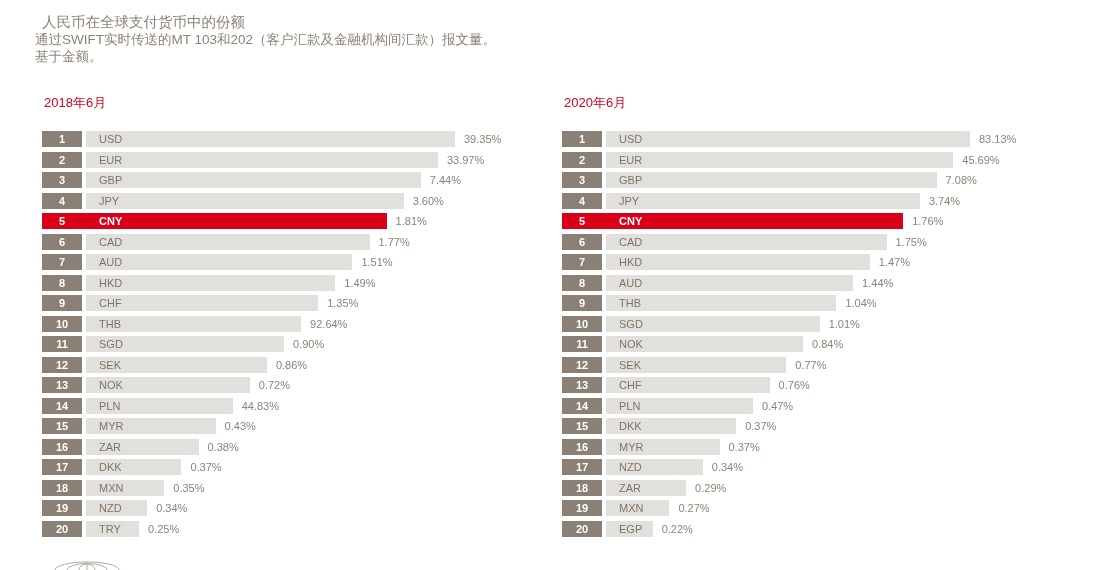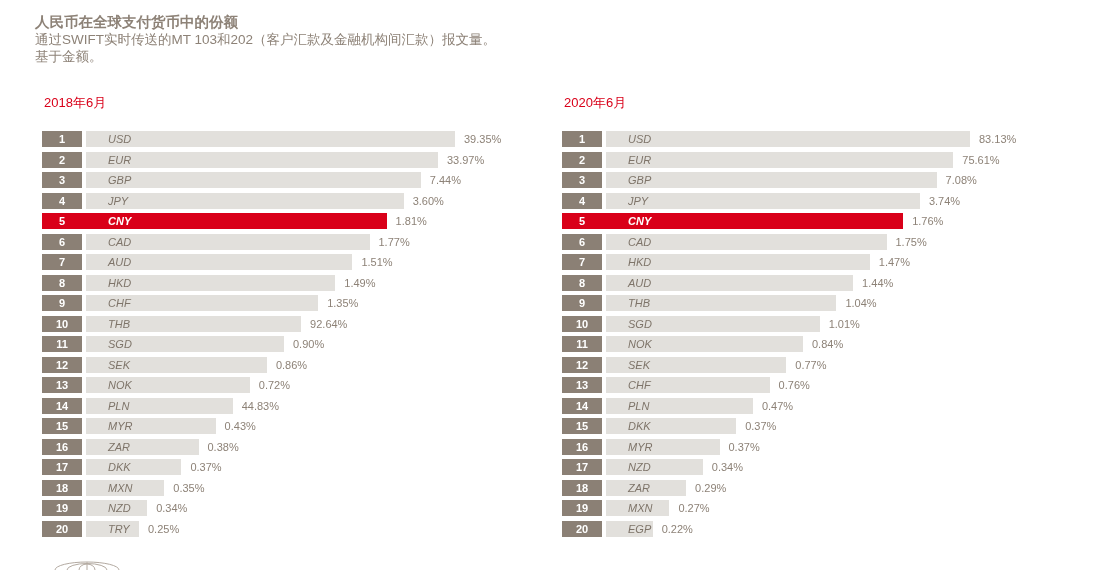--- a/index.html
+++ b/index.html
@@ -8,21 +8,21 @@
     background: #ffffff;
     position: relative;
     overflow: hidden;
     font-family: "Liberation Sans", sans-serif;
     -webkit-font-smoothing: antialiased;
   }
   .header {
     position: absolute; left: 35px; top: 13px;
     color: #8d8277;
   }
-  .header .t1 { font-size: 14.5px; font-weight: bold; line-height: 18px; }
+  .header .t1 { font-size: 14.5px; font-weight: normal; line-height: 18px; margin-left: 7px; }
   .header .t2, .header .t3 { font-size: 13.5px; line-height: 17px; }
 
   .chart { position: absolute; top: 94px; width: 530px; height: 460px; }
   #chart-2018 { left: 42px; }
   #chart-2020 { left: 562px; }
   .chart-title {
     position: absolute; left: 2px; top: 0;
     font-size: 13px; font-weight: normal; color: #d90019;
   }
   .row {
@@ -32,23 +32,22 @@
   .badge {
     width: 40px; height: 16px; flex: 0 0 40px;
     background: #8b8075; color: #ffffff;
     font-size: 11px; font-weight: bold;
     line-height: 16px; text-align: center;
   }
   .gap { width: 4px; flex: 0 0 4px; background: transparent; }
   .bar {
     height: 16px; background: #e2e0dc;
     color: #7e7469; font-size: 11px; line-height: 16px;
-    padding-left: 22px; box-sizing: border-box;
+    padding-left: 13px; box-sizing: border-box;
     overflow: visible;
-    font-style: italic;
   }
   .val {
     margin-left: 9px; color: #8d8277;
     font-size: 11px; line-height: 16px;
   }
   .row.hl .badge, .row.hl .gap, .row.hl .bar { background: #d90019; }
   .row.hl .bar { color: #ffffff; font-weight: bold; }
   .globe-frag { position: absolute; left: 54px; top: 558px; }
 </style>
 </head>
@@ -189,21 +188,21 @@
 <div class="row" style="top: 37px;">
       <div class="badge">1</div>
       <div class="gap"></div>
       <div class="bar" style="width: 364px;">USD</div>
       <div class="val">83.13%</div>
     </div>
     <div class="row" style="top: 57.5px;">
       <div class="badge">2</div>
       <div class="gap"></div>
       <div class="bar" style="width: 347.3px;">EUR</div>
-      <div class="val">75.61%</div>
+      <div class="val">45.69%</div>
     </div>
     <div class="row" style="top: 78px;">
       <div class="badge">3</div>
       <div class="gap"></div>
       <div class="bar" style="width: 330.6px;">GBP</div>
       <div class="val">7.08%</div>
     </div>
     <div class="row" style="top: 98.5px;">
       <div class="badge">4</div>
       <div class="gap"></div>

